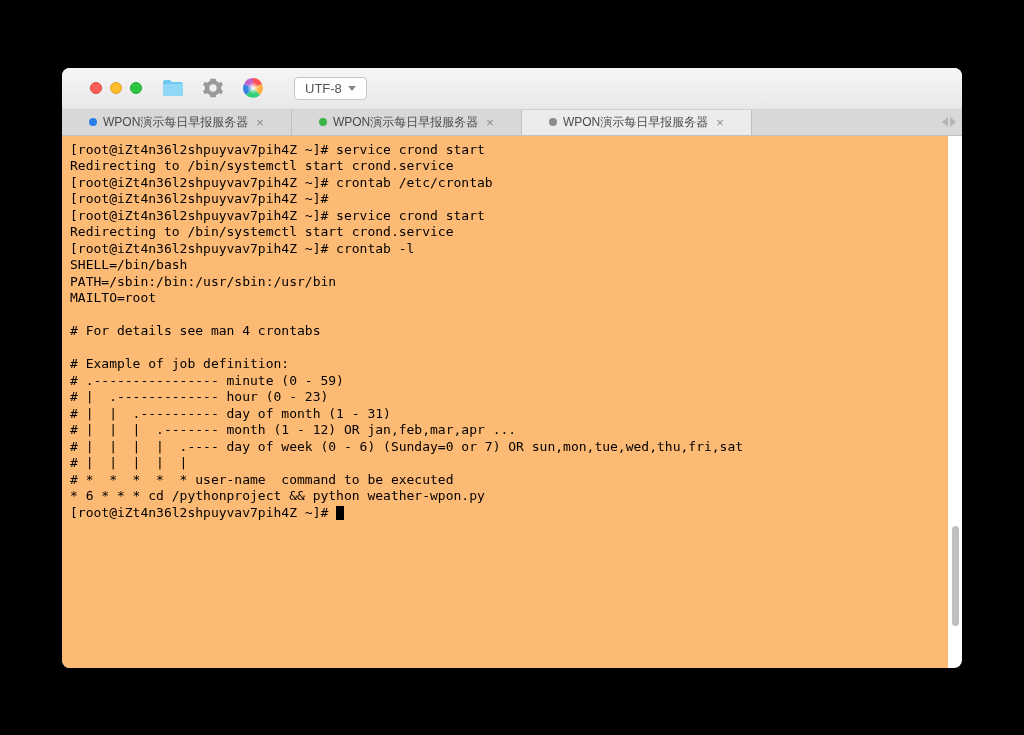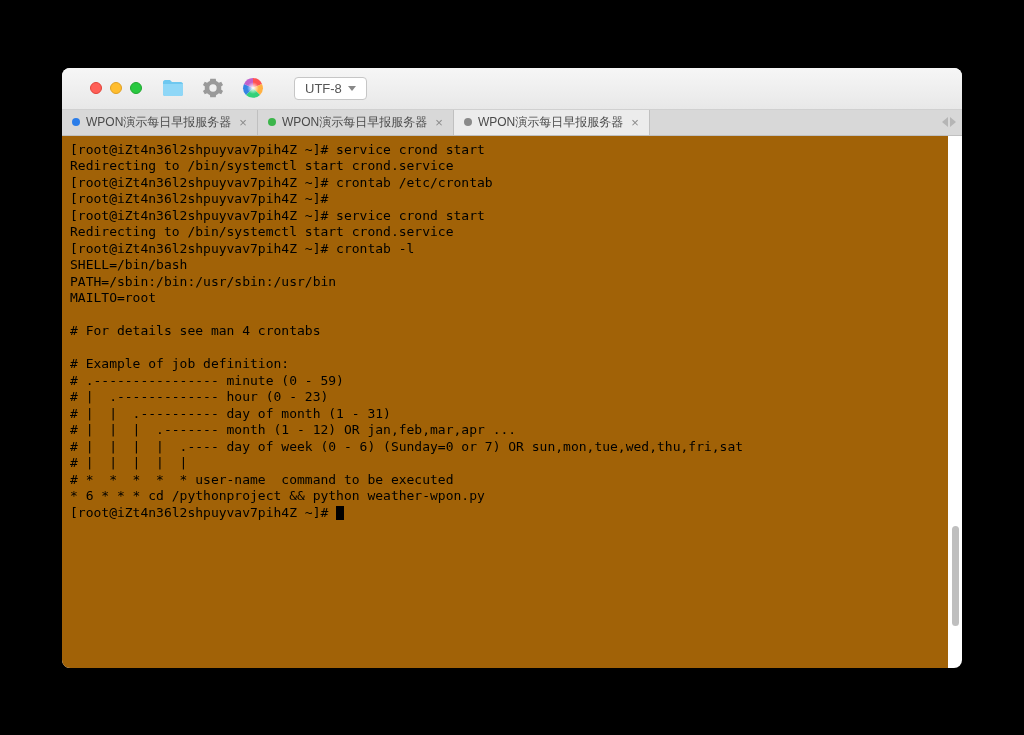--- a/index.html
+++ b/index.html
@@ -72,21 +72,21 @@
       background: #d8d8d8;
       border-bottom: 1px solid #c0c0c0;
       height: 26px;
       align-items: stretch;
       position: relative;
     }
     .tab {
       display: flex;
       align-items: center;
       gap: 6px;
-      padding: 0 10px;
+      padding: 0 27px;
       font-size: 12px;
       color: #4a4a4a;
       border-right: 1px solid #c0c0c0;
       background: #d8d8d8;
       cursor: pointer;
     }
     .tab.active {
       background: #ececec;
     }
     .tab-dot {
@@ -114,21 +114,21 @@
     }
     .tri-left  { border-right: 6px solid #b5b5b5; }
     .tri-right { border-left: 6px solid #b5b5b5; }
     .terminal-wrap {
       flex: 1;
       display: flex;
       position: relative;
     }
     .terminal {
       flex: 1;
-      background: #a16207;
+      background: #fdba74;
       padding: 6px 8px;
       font-family: "Menlo", "Monaco", "Consolas", monospace;
       font-size: 13px;
       line-height: 16.5px;
       color: #000;
       white-space: pre;
       overflow: hidden;
     }
     .cursor {
       display: inline-block;

